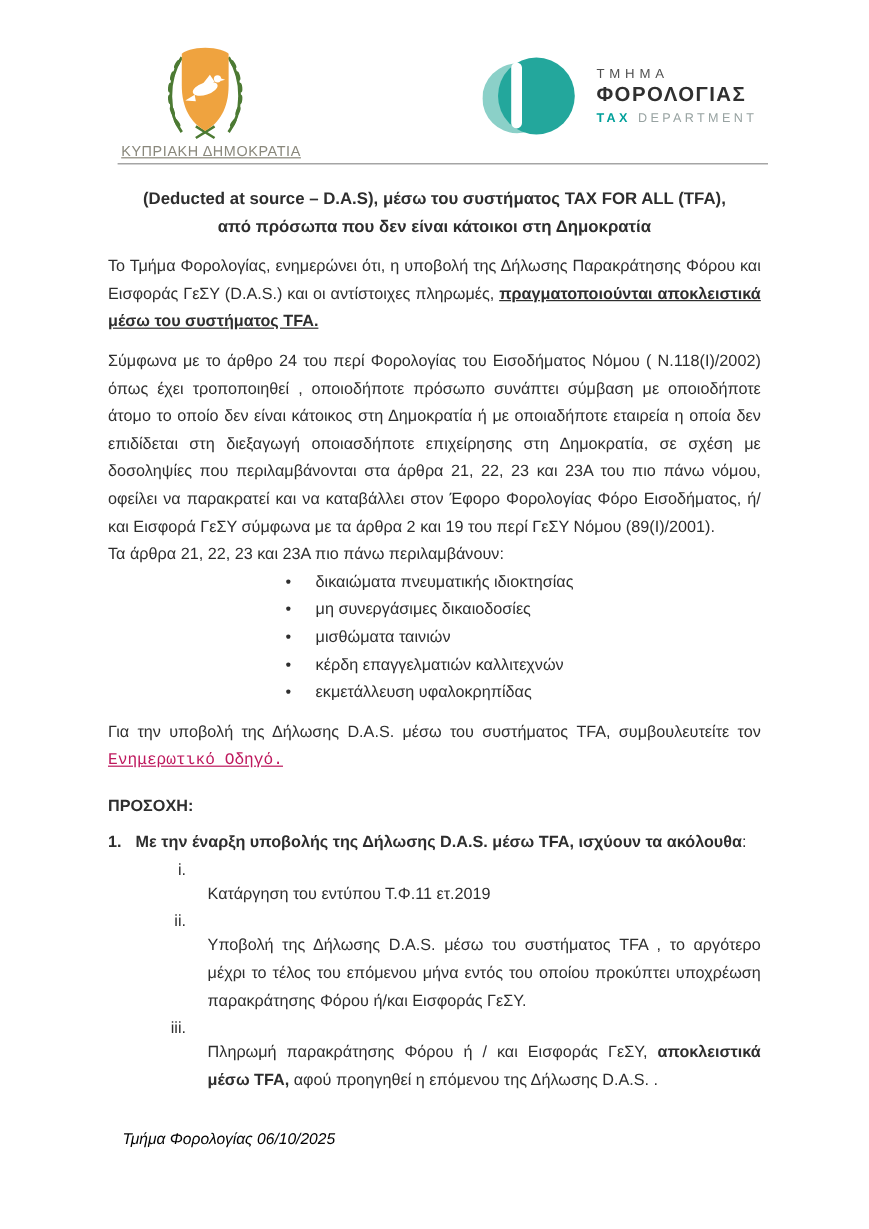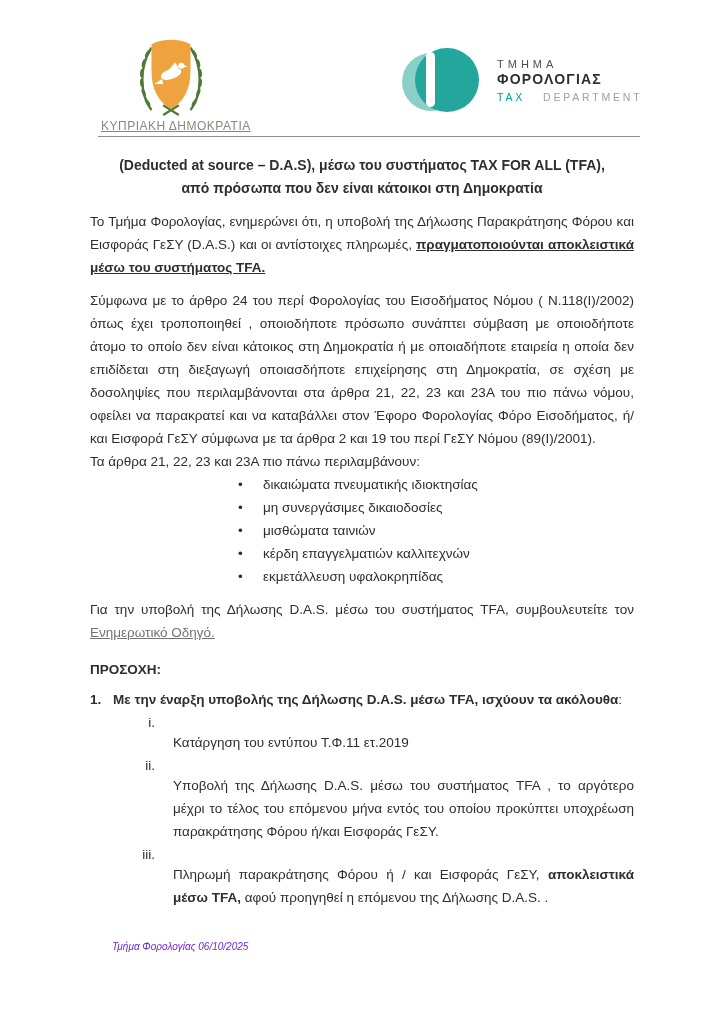--- a/index.html
+++ b/index.html
@@ -10,23 +10,23 @@
 
   
   .header { position:absolute; left:0; top:0; width:724px; height:140px; }
   .emblem-block { position:absolute; left:101px; top:34px; width:140px; text-align:center; }
   .emblem-svg { display:block; margin:0 auto; }
   .emblem-caption { margin-top:3px; font-size:12px; letter-spacing:0.5px; color:#8a887c; white-space:nowrap;text-decoration:underline; }
 
   .tax-block { position:absolute; left:402px; top:44px; display:flex; align-items:center; gap:17px; }
   .tax-text { display:flex; flex-direction:column; justify-content:center; }
   .tax-line1 { font-size:11px; letter-spacing:4px; color:#4f4f4f; }
-  .tax-line2 { font-size:14px; font-weight:bold; letter-spacing:1.2px; color:#303030; margin-top:1px; }
+  .tax-line2 { font-size:17px; font-weight:bold; letter-spacing:1.2px; color:#303030; margin-top:1px; }
   .tax-line3 { margin-top:4px; font-size:10.5px; letter-spacing:2.8px; white-space:nowrap; }
-  .tax-line3 .tax-word { color:#00a09a; font-weight:normal; margin-right:18px; }
+  .tax-line3 .tax-word { color:#00a09a; font-weight:bold; margin-right:6px; }
   .tax-line3 .dept-word { color:#98a3a2; }
 
   .header-rule { position:absolute; left:98px; top:136px; width:542px; border:none; border-top:1.6px solid #8f8f8f; margin:0; }
 
   
   .content { position:absolute; left:90px; top:154px; width:544px; font-size:13.5px; line-height:23px; }
 
   .doc-title { text-align:center; font-weight:bold; font-size:14px; line-height:23px; margin:0; }
   .para { margin:10px 0 0 0; }
   .justify { text-align:justify; }
@@ -42,23 +42,23 @@
   .num-item { display:flex; margin-top:7px; }
   .num-marker { flex:none; width:23px; font-weight:bold; }
   .num-text { flex:1; font-weight:bold; text-align:justify; }
   .normal-weight { font-weight:normal; }
 
   .roman-item { display:flex; }
   .roman-marker { flex:none; width:65px; text-align:right; padding-right:18px; }
   .roman-text { flex:1; text-align:justify;margin-top:20px; }
   .roman-text .bold { font-weight:bold; }
 
-  .doc-link { color:#737373; text-decoration:underline; cursor:pointer; }
+  .doc-link { color:#be185d; text-decoration:underline; cursor:pointer;font-family:Liberation Mono, monospace; }
 
-  .footer { position:absolute; left:112px; top:941px; font-size:10px; font-style:italic; color:#6d28d9; }
+  .footer { position:absolute; left:102px; top:941px; font-size:13px; font-style:italic; color:#000000; }
 </style>
 </head>
 <body>
 
 <div class="page">
 
   <div class="header">
 
     <div class="emblem-block">
       <svg class="emblem-svg" width="92" height="82" viewBox="0 0 92 84">

